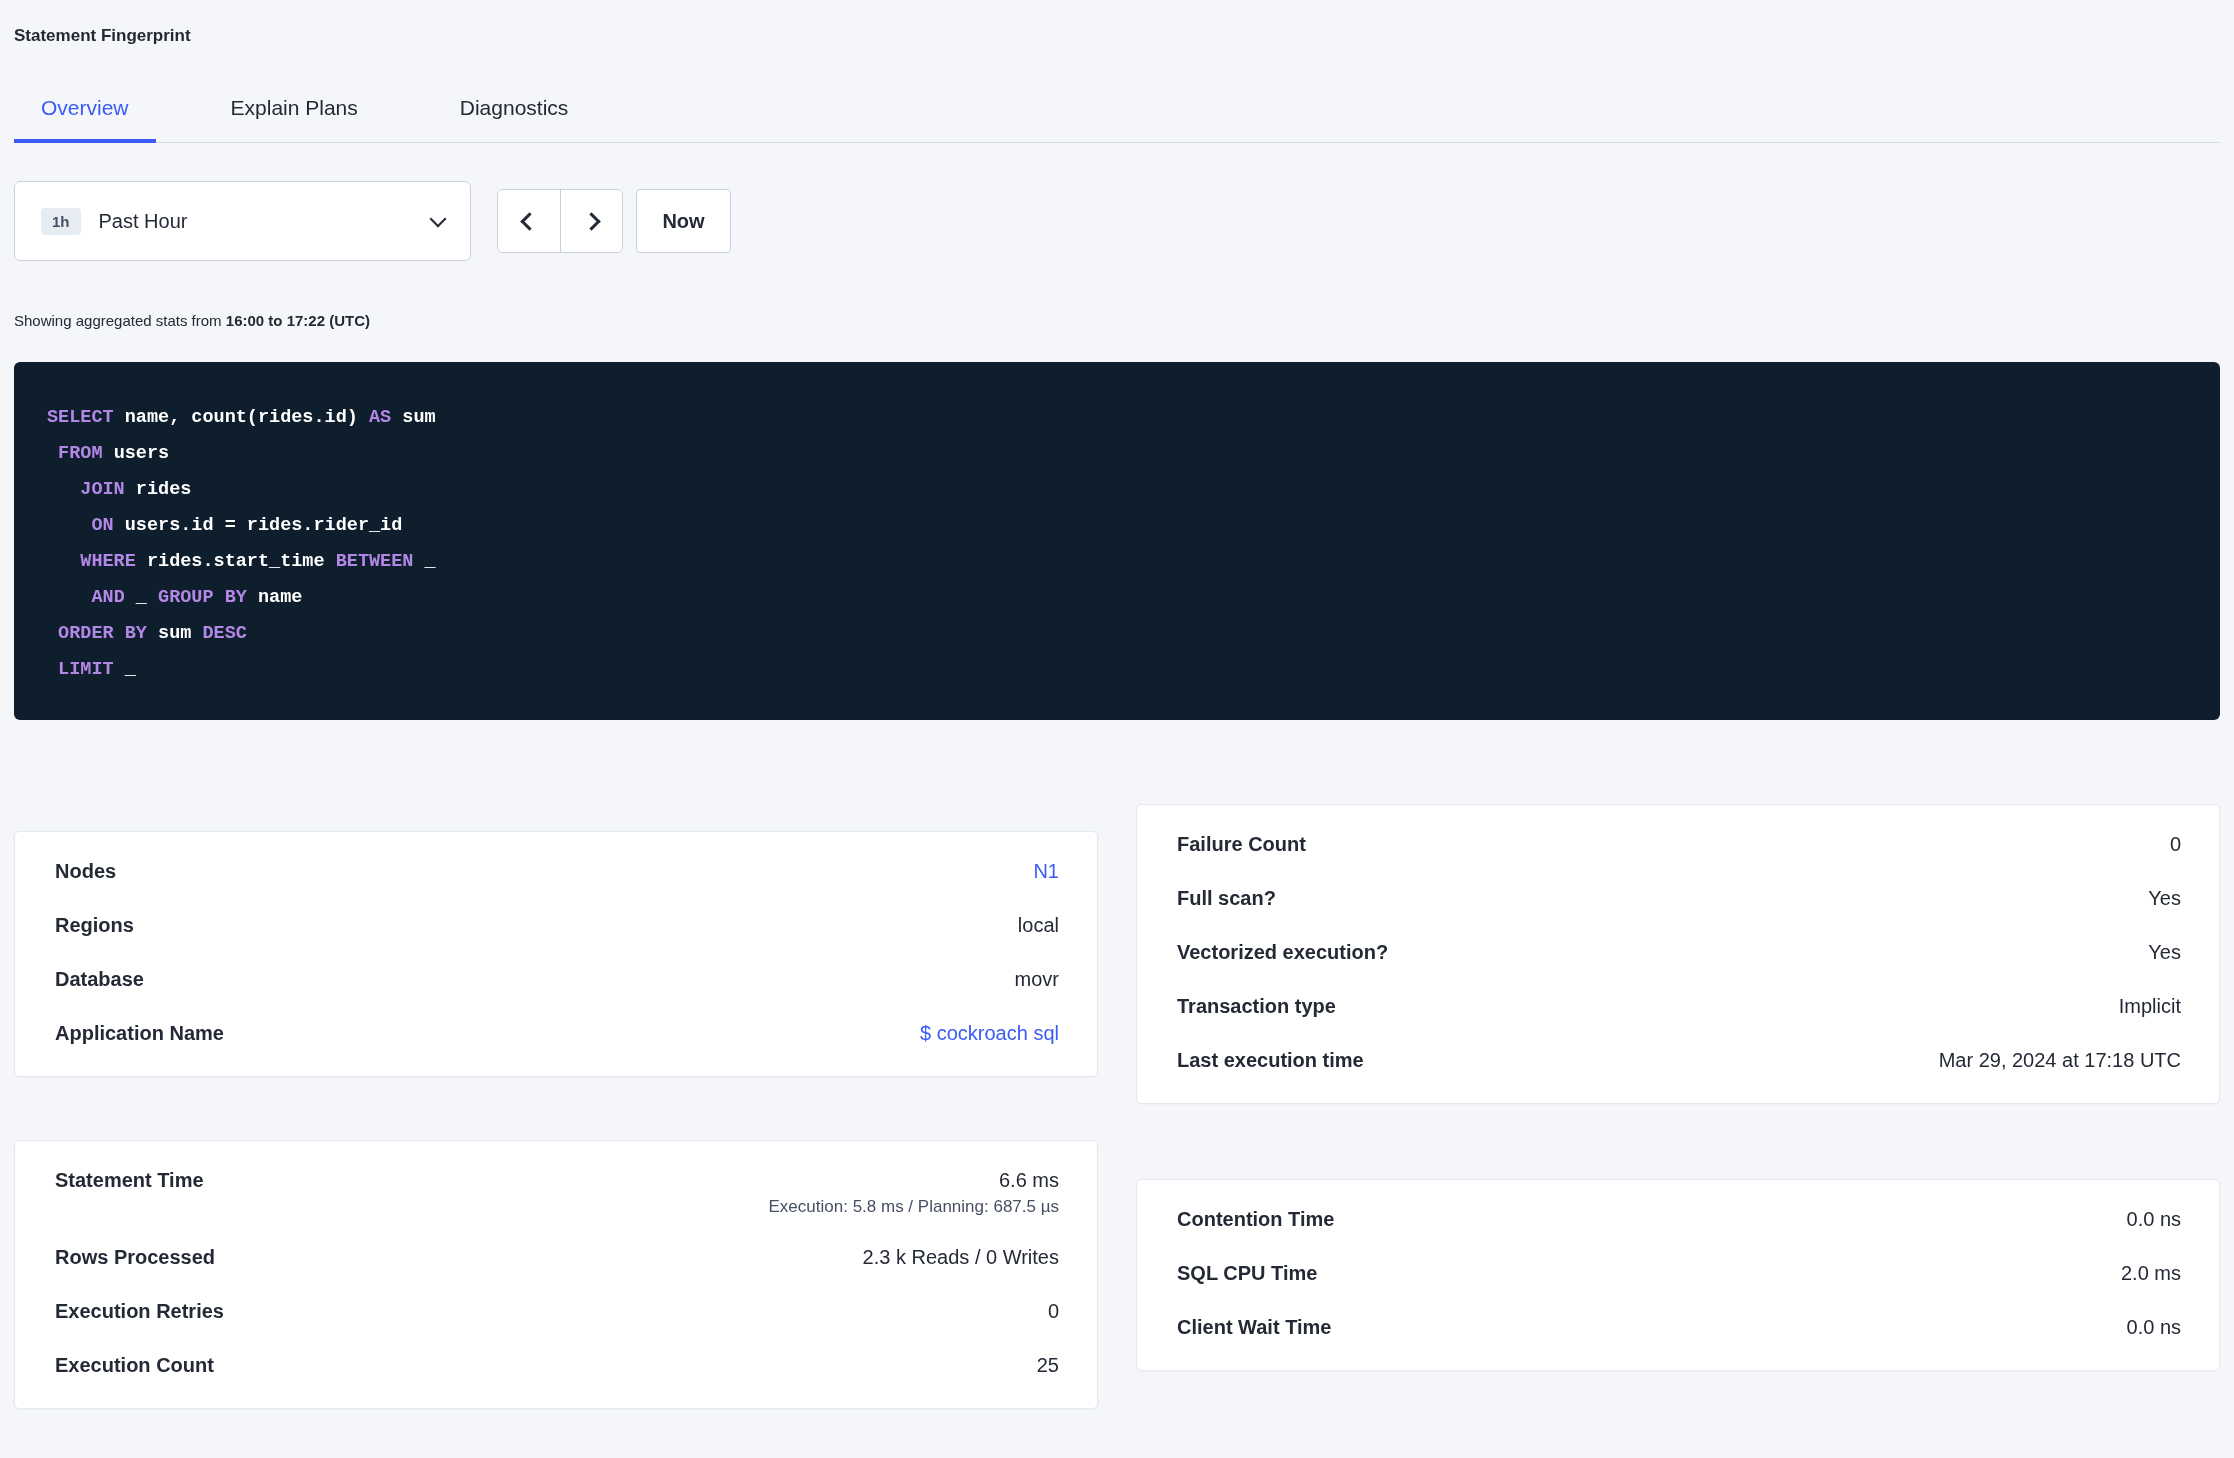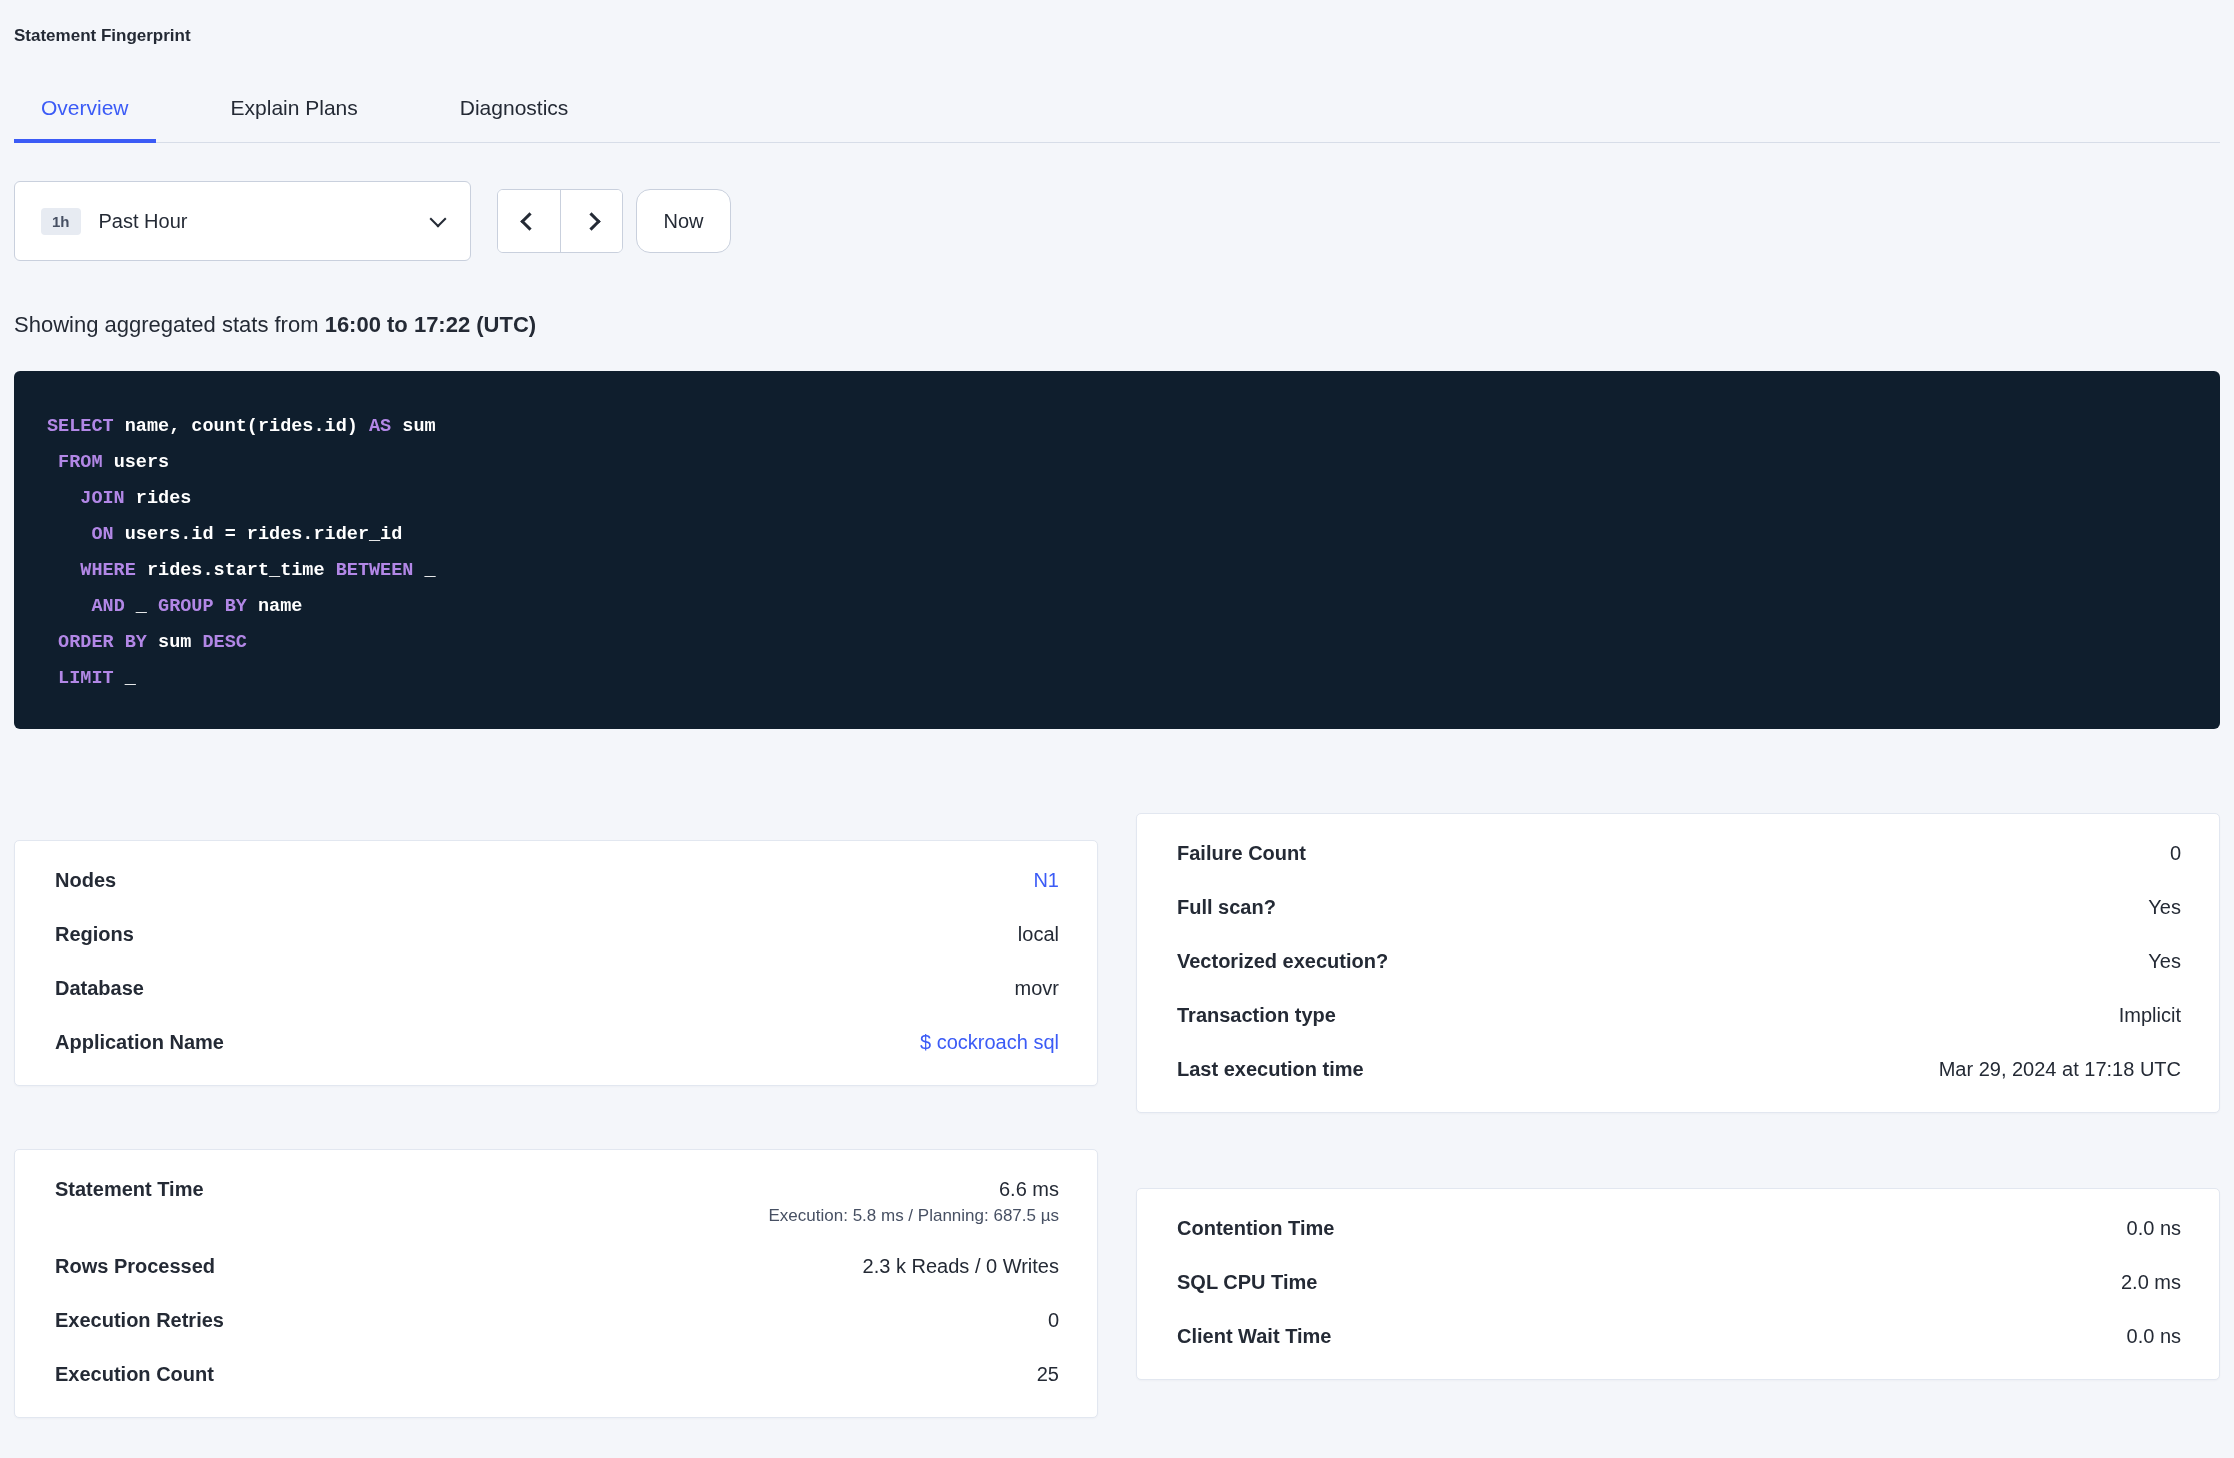--- a/index.html
+++ b/index.html
@@ -62,26 +62,26 @@
     border:1px solid var(--border);border-radius:6px;overflow:hidden;
   }
   .arrow-btn{
     width:62px;height:100%;background:#fff;border:none;display:flex;
     align-items:center;justify-content:center;cursor:pointer;padding:0;
   }
   .arrow-btn + .arrow-btn{border-left:1px solid var(--border);}
 
   .now-btn{
     margin-left:13px;height:64px;min-width:95px;padding:0 22px;
-    background:#fff;border:1px solid var(--border);border-radius:14px;
-    font-family:"Liberation Sans", sans-serif;font-size:20px;color:var(--ink);cursor:pointer;
-  }
-
-  
-  .caption{margin-top:51px;font-size:22px;color:var(--ink);}
+    background:#fff;border:1px solid var(--border);border-radius:4px;
+    font-family:"Liberation Sans", sans-serif;font-size:20px;color:var(--ink);cursor:pointer;font-weight:bold;
+  }
+
+  
+  .caption{margin-top:51px;font-size:15px;color:var(--ink);}
   .caption b{font-weight:700;}
 
   
   .code{
     margin-top:33px;background:var(--code-bg);border-radius:6px;
     padding:38px 33px 32px 33px;
     font-family:"Liberation Mono","DejaVu Sans Mono",monospace;
     font-size:18.5px;line-height:36px;font-weight:700;color:#ffffff;
   }
   .code-line{white-space:pre;}

